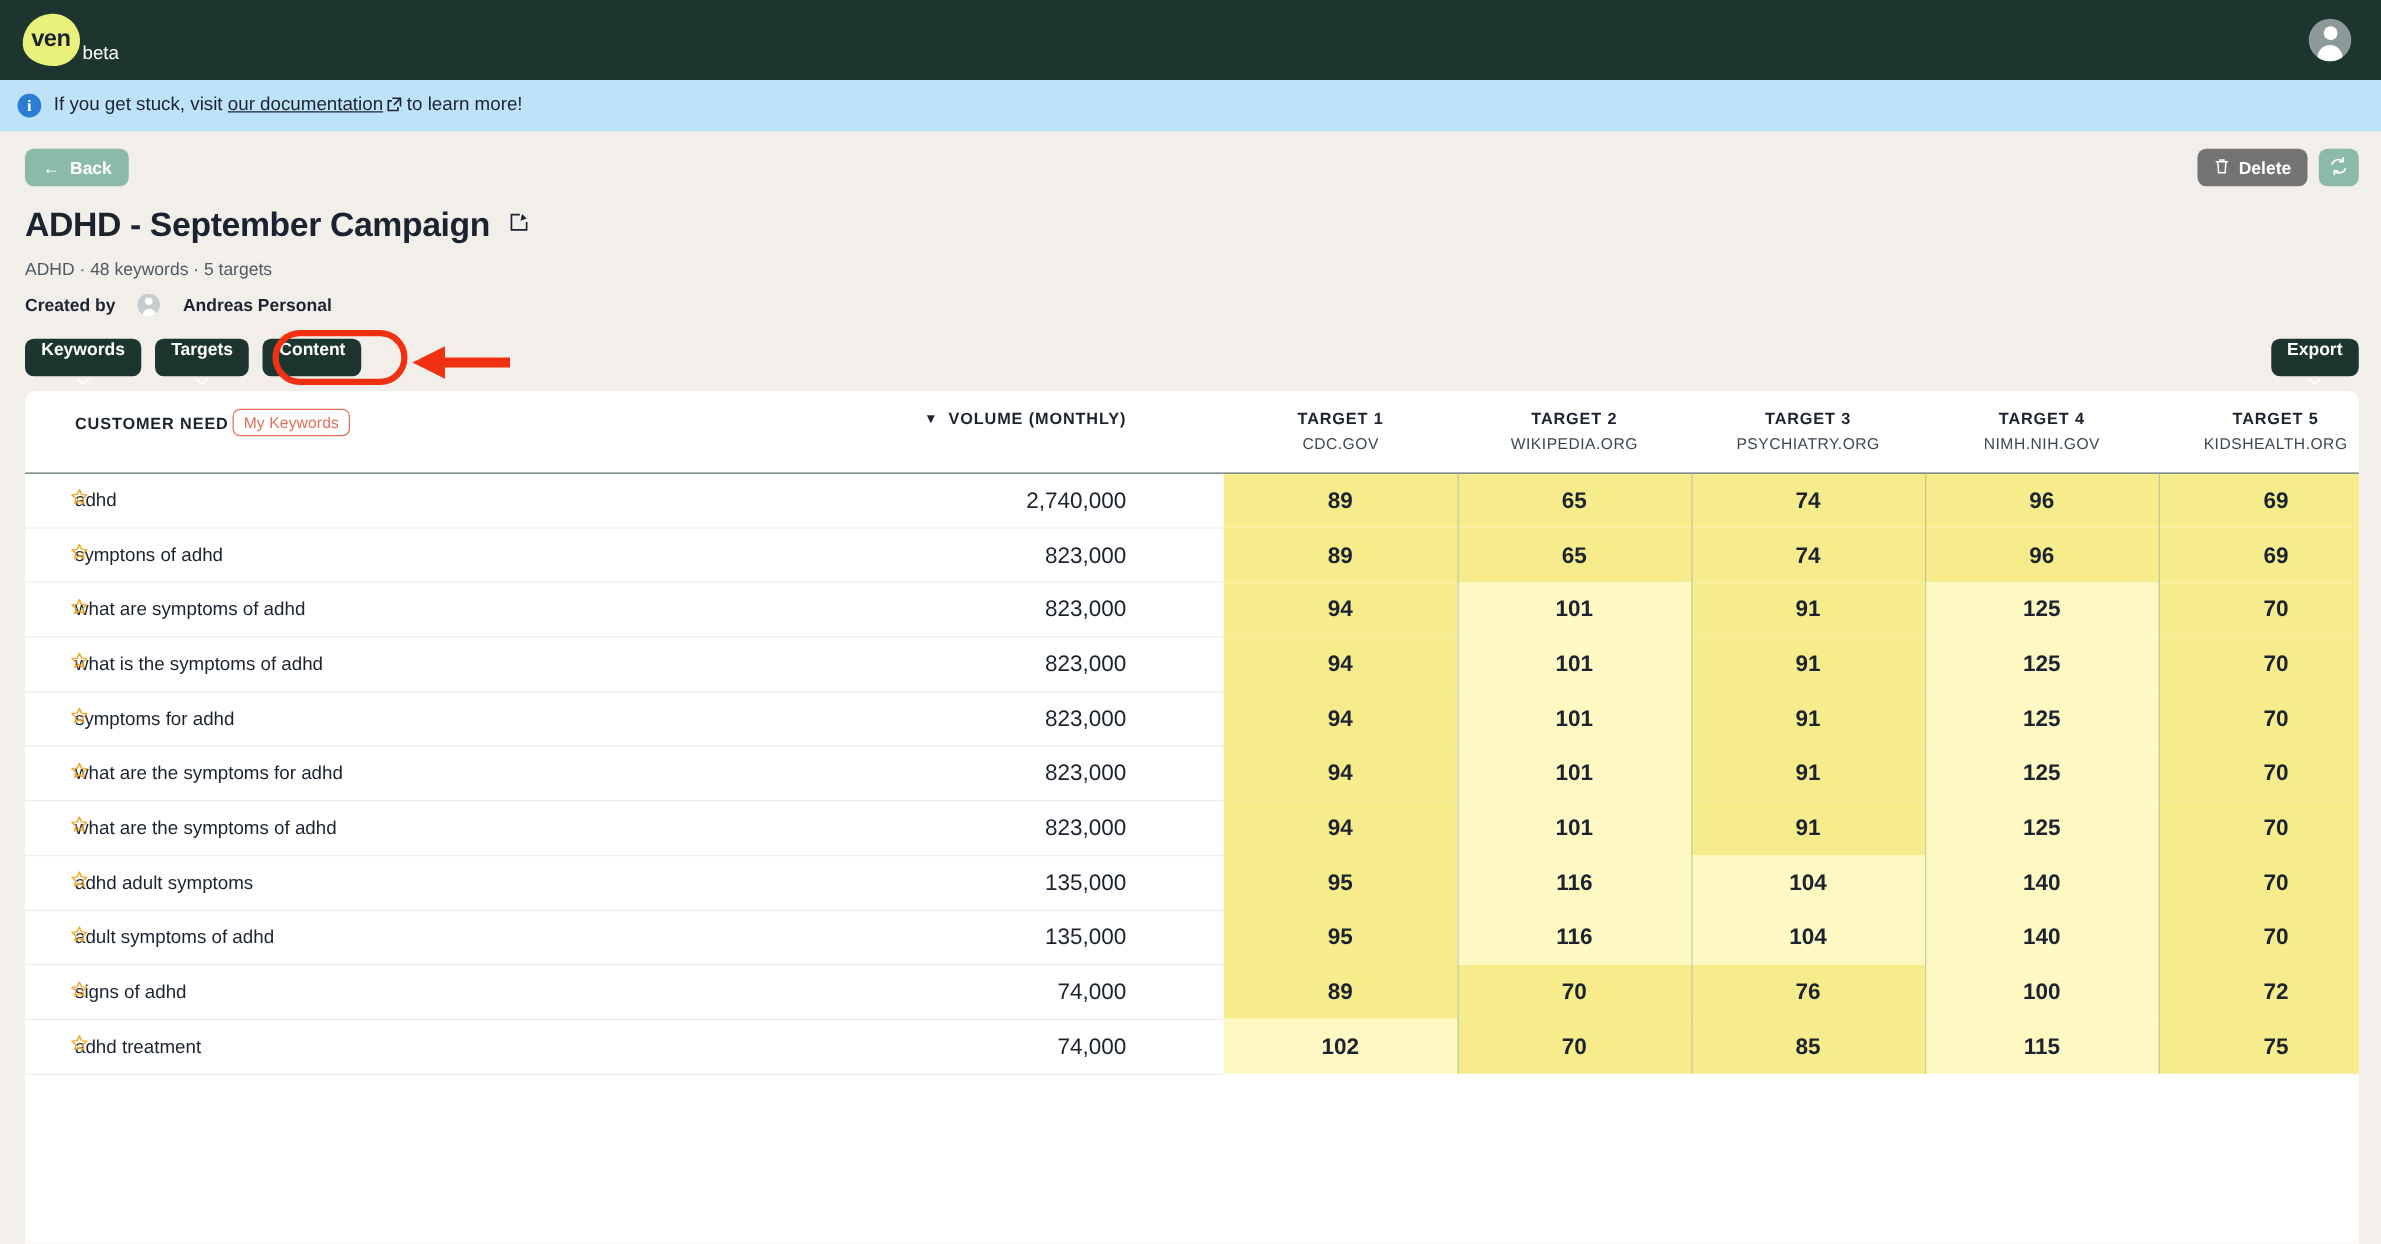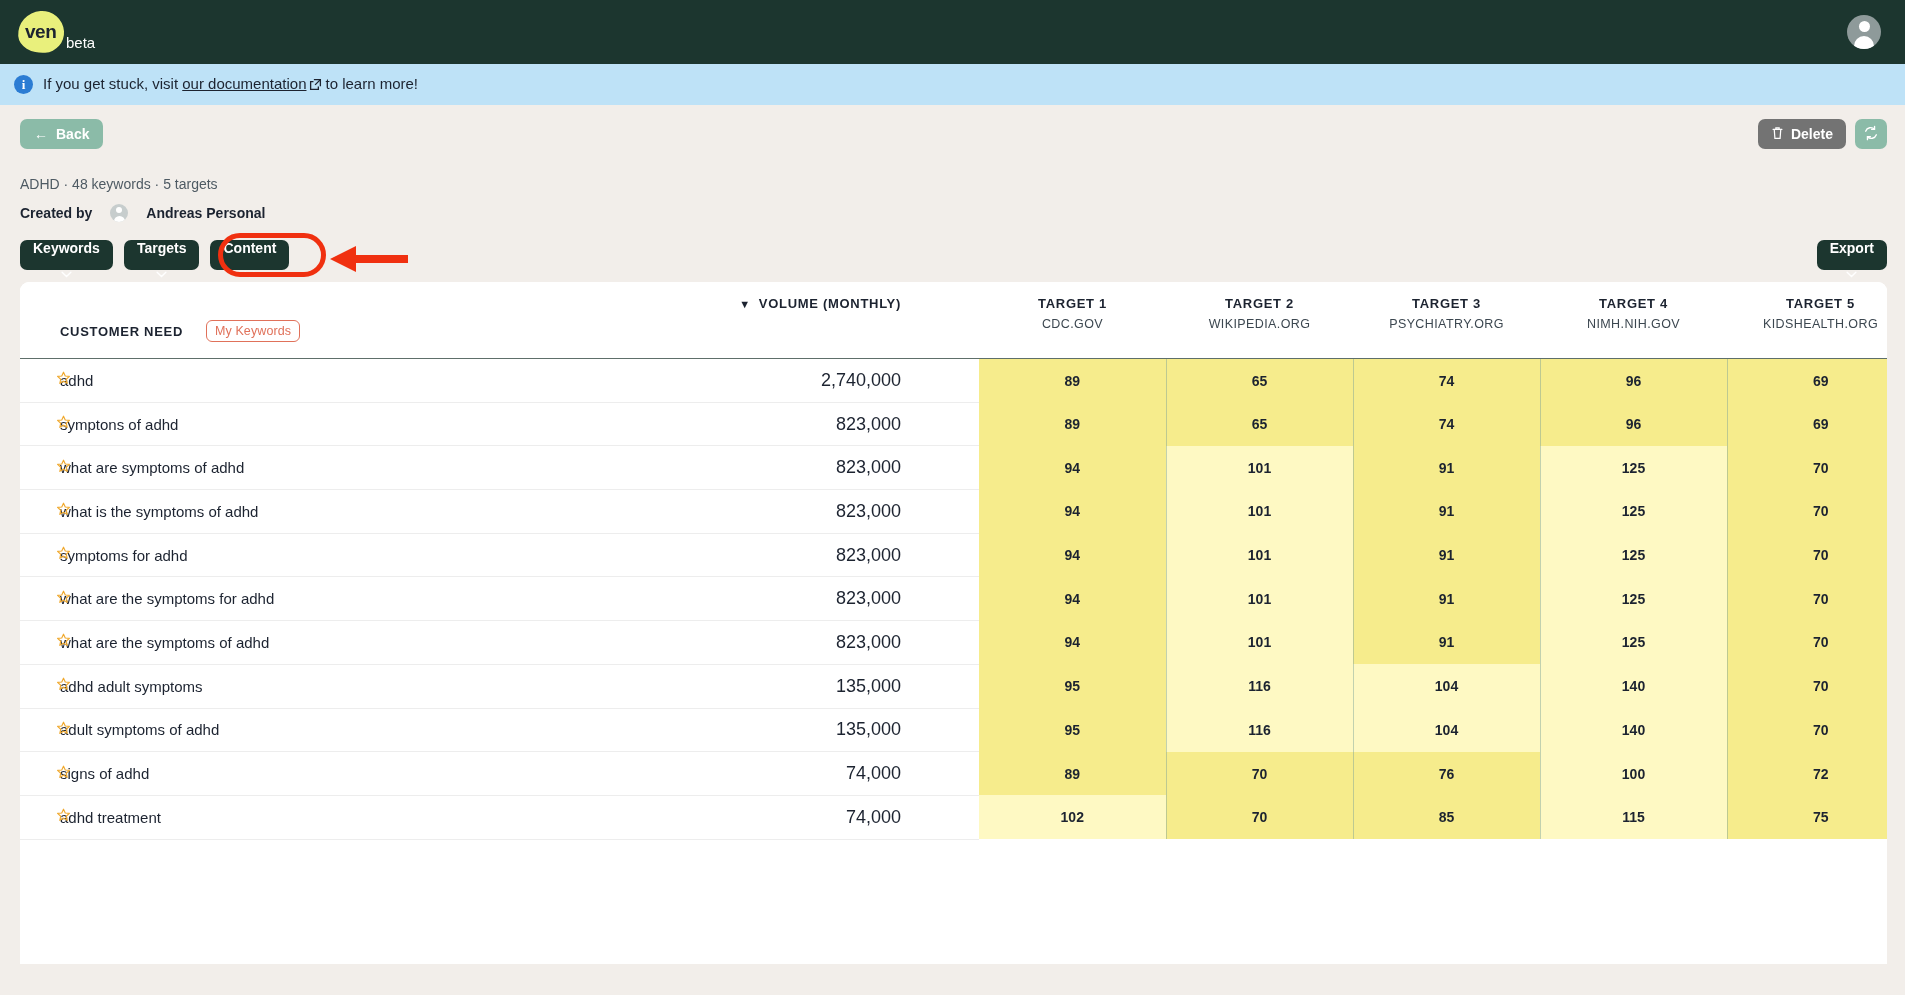--- a/index.html
+++ b/index.html
@@ -123,43 +123,43 @@
   }
   table { width: 100%; border-collapse: collapse; table-layout: fixed; }
   th.need   { width: 512px; }
   th.volume { width: 447px; }
   th.tg     { width: 187px; margin-top: 44px; }
   thead th {
     background: #fff; padding: 14px 0 16px 0; vertical-align: top;
     border-bottom: 1.5px solid #5E6F6A;
   }
   .need-head {
-    display: flex; align-items: center; gap: 23px; padding-left: 40px;
-    font-size: 13px; font-weight: 700; letter-spacing: .7px; color: #1C2330; margin-top: 24px;
+    display: flex; align-items: center; gap: 3px; padding-left: 40px;
+    font-size: 13px; font-weight: 700; letter-spacing: .7px; color: #1C2330;
   }
   .badge {
     border: 1.4px solid #E0715A; color: #E0715A; border-radius: 6px;
     padding: 3px 8px; font-size: 12.5px; font-weight: 400; letter-spacing: .1px;
   }
   .vol-head {
     display: flex; align-items: center; justify-content: flex-end; gap: 8px;
     padding-right: 78px; font-size: 13px; font-weight: 700; letter-spacing: .7px; color: #1C2330;
   }
   .caret { font-size: 11px; }
   .tg-head { text-align: center; }
   .tg-num { font-size: 13px; font-weight: 700; letter-spacing: .7px; color: #1C2330; }
   .tg-dom { font-size: 12.5px; font-weight: 400; letter-spacing: .4px; color: #3C4750; margin-top: 6px; }
 
   tbody tr { height: 43.7px; }
   tbody td { border-bottom: 1px solid #EDEDED; }
   td.need { padding-left: 40px; position: relative; font-size: 15px; color: #1C2330; }
   .star { position: absolute; left: 36px; top: 50%; transform: translateY(-50%); cursor: pointer; }
   td.vol { text-align: right; padding-right: 78px; font-size: 18px; color: #1C2330; }
   td.score {
-    text-align: center; font-size: 14px; font-weight: 700; color: #1C2330;
+    text-align: center; font-size: 18px; font-weight: 700; color: #1C2330;
     border-bottom: none; border-right: 1px solid rgba(120,160,150,.45);
   }
   td.score:last-child { border-right: none; }
   .yellow { background: #F6EC8C; }
   .green  { background: #fef9c3; }
 </style>
 </head>
 <body>
 
 <div class="topnav">
@@ -200,20 +200,27 @@
       <span><svg width="16" height="16" viewBox="0 0 18 18">
             <path d="M3 7a6 6 0 0 1 10-2.2M15 11a6 6 0 0 1-10 2.2" fill="none" stroke="#fff" stroke-width="1.5" stroke-linecap="round"></path>
             <path d="M13 1.5v3.3h-3.3M5 16.5v-3.3h3.3" fill="none" stroke="#fff" stroke-width="1.5" stroke-linecap="round" stroke-linejoin="round"></path>
           </svg></span>
     </button>
   </div>
 </div>
 
 <div class="titleblock">
   <div>
+    <div class="title-row">
+      <h1>ADHD - September Campaign</h1>
+      <span class="edit-icon"><svg width="18" height="18" viewBox="0 0 20 20">
+            <path d="M11 3H3.5v13.5H17V9.5" fill="none" stroke="#1C2330" stroke-width="1.5"></path>
+            <path d="M13 2.5l4 4-5.5 2 1.5-6z" fill="#1C2330"></path>
+          </svg></span>
+    </div>
     <div class="subline">ADHD · 48 keywords · 5 targets</div>
     <div class="createdby">
       <span>Created by</span>
       <span class="mini-avatar"></span>
       <span>Andreas Personal</span>
     </div>
   </div>
 </div>
 
 <div class="filterrow">

